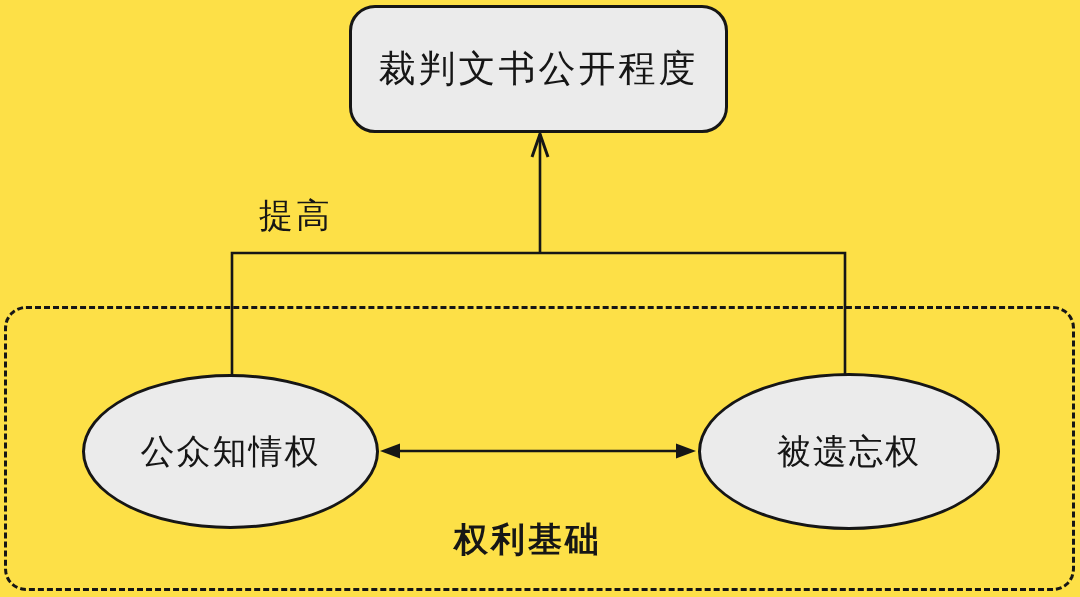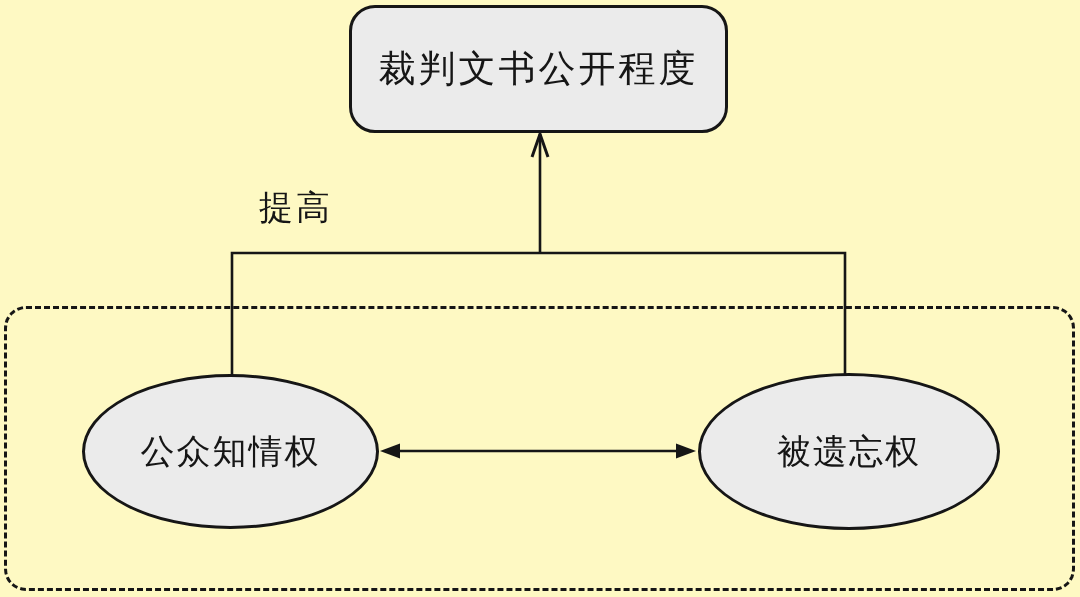--- a/index.html
+++ b/index.html
@@ -4,21 +4,21 @@
 <style>
   html, body {
     margin: 0;
     padding: 0;
     background: #ffffff;
   }
   .canvas {
     position: relative;
     width: 1080px;
     height: 597px;
-    background: #fef9c3;
+    background: #fde047;
     font-family: "DejaVu Serif", "Liberation Serif", serif;
     color: #161616;
     overflow: hidden;
   }
   .connector-svg {
     position: absolute;
     left: 0;
     top: 0;
     width: 1080px;
     height: 597px;
@@ -73,21 +73,21 @@
     z-index: 0;
   }
   .edge-label {
     position: absolute;
     transform: translate(-50%, -50%);
     font-size: 34px;
     letter-spacing: 3px;
     white-space: nowrap;
     z-index: 2;
   }
-  .label-increase { left: 296px; top: 208px; }
+  .label-increase { left: 296px; top: 216px; }
   .label-restrict { left: 782px; top: 208px; }
   .label-game     { left: 533px; top: 404px; }
   .group-label {
     position: absolute;
     left: 528px;
     top: 540px;
     transform: translate(-50%, -50%);
     font-size: 34px;
     font-weight: bold;
     letter-spacing: 3px;
@@ -121,14 +121,15 @@
 
   <div class="edge-label label-increase">提高</div>
 
   <div class="node ellipse left-ellipse">
     <span>公众知情权</span>
   </div>
   <div class="node ellipse right-ellipse">
     <span>被遗忘权</span>
   </div>
 
+  <div class="group-label">权利基础</div>
 
 </div>
 
 </body></html>

